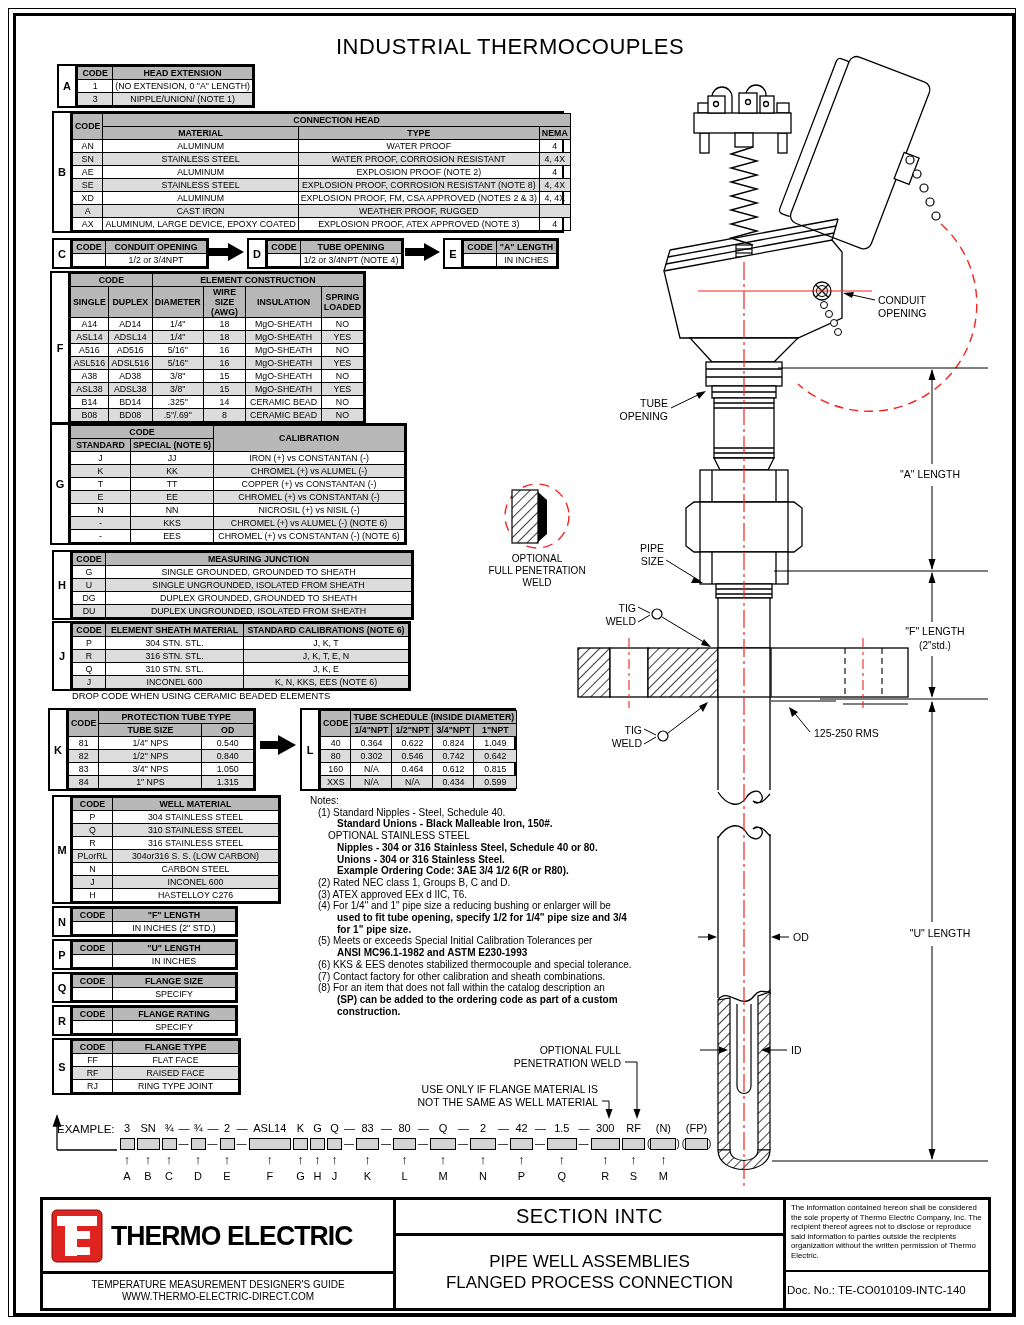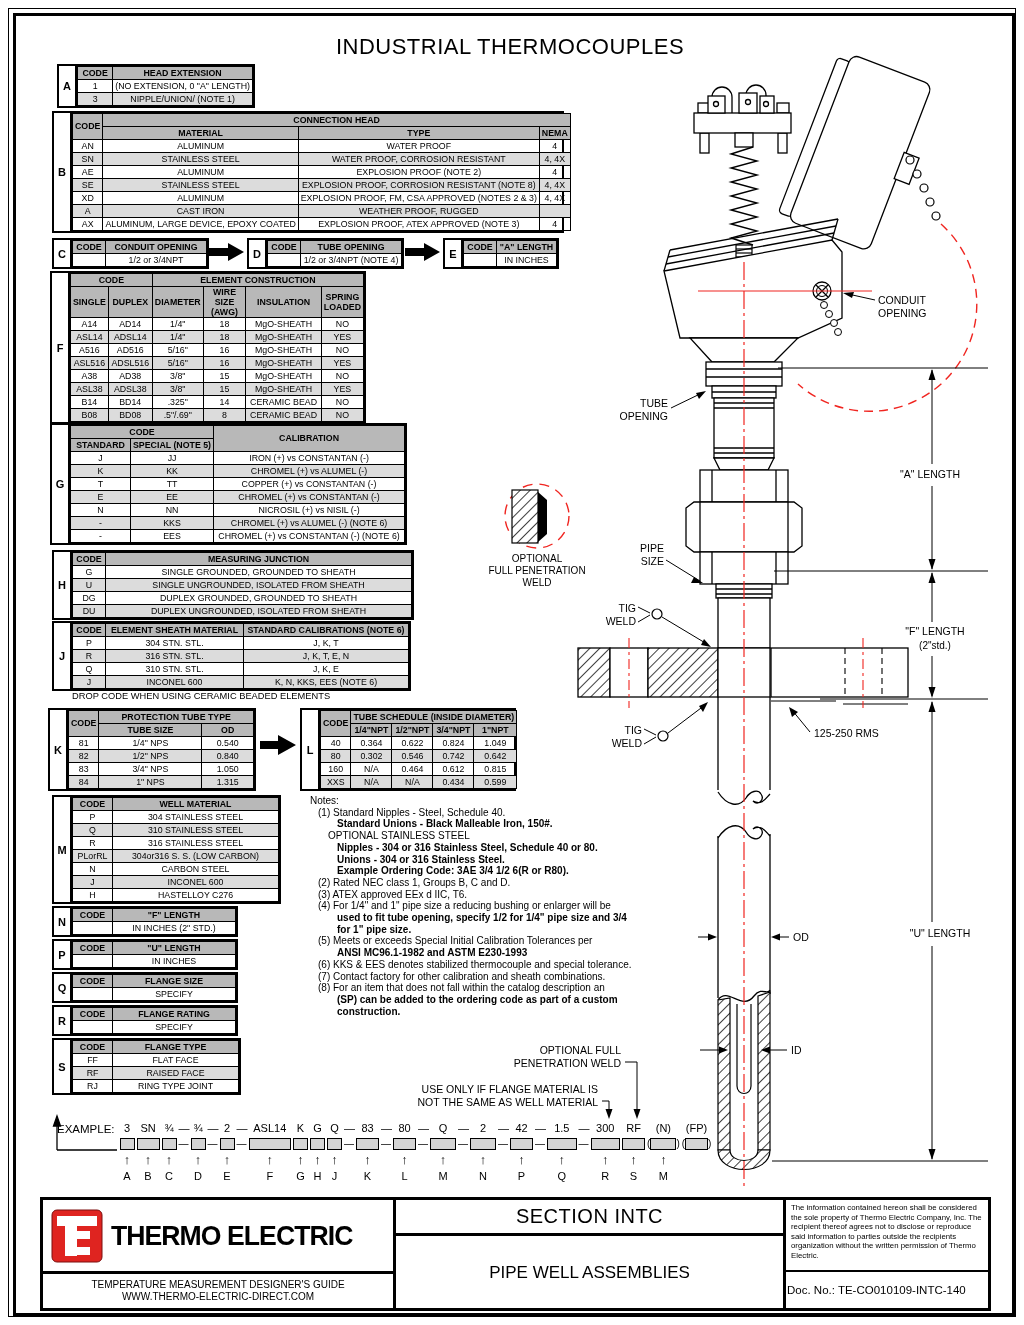--- a/index.html
+++ b/index.html
@@ -957,20 +957,21 @@
     </div>
     <div class="f-left-bot">
       <div class="f-tag">TEMPERATURE MEASUREMENT DESIGNER'S GUIDE</div>
       <div class="f-tag">WWW.THERMO-ELECTRIC-DIRECT.COM</div>
     </div>
   </div>
   <div class="f-mid">
     <div class="f-mid-top">SECTION INTC</div>
     <div class="f-mid-bot">
       <div>PIPE WELL ASSEMBLIES</div>
+      <div>FLANGED PROCESS CONNECTION</div>
     </div>
   </div>
   <div class="f-right">
     <div class="f-legal">The information contained hereon shall be considered the sole property of Thermo Electric Company, Inc. The recipient thereof agrees not to disclose or reproduce said information to parties outside the recipients organization without the written permission of Thermo Electric.</div>
     <div class="f-doc">Doc. No.: TE-CO010109-INTC-140</div>
   </div>
 </div>
 
 <svg class="abs" style="left:0;top:0;pointer-events:none;" width="1024" height="1325" viewBox="0 0 1024 1325">
   <defs>

